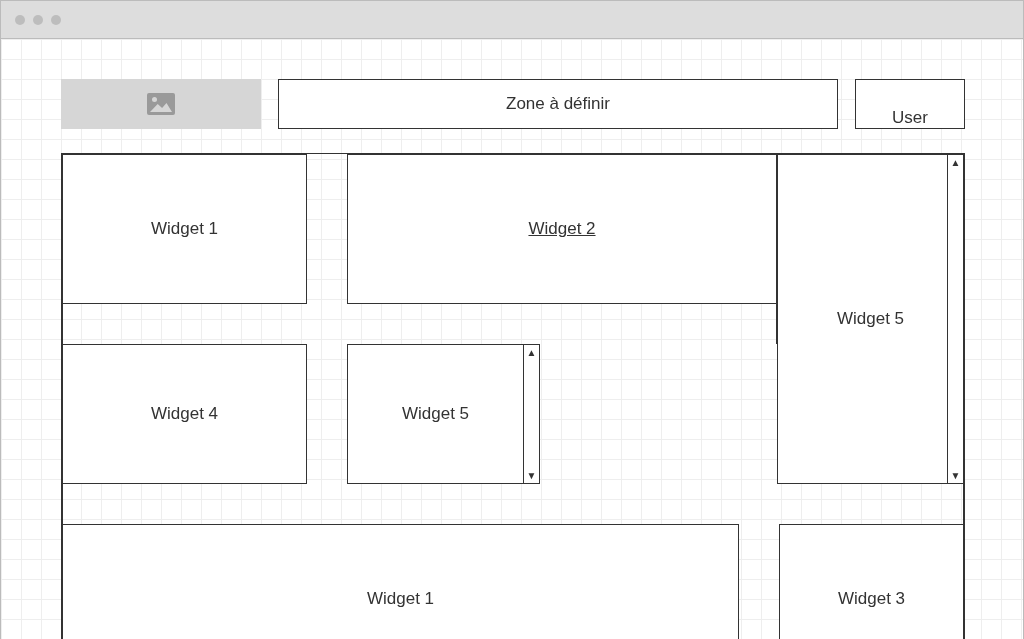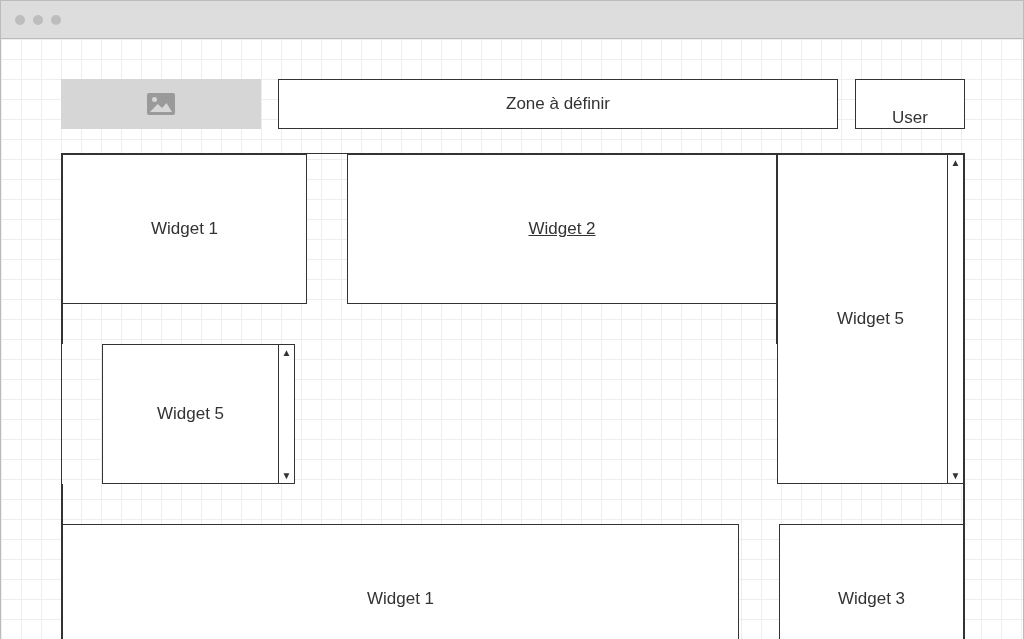--- a/index.html
+++ b/index.html
@@ -184,20 +184,23 @@
               </div>
               <div style="width:40px" class="gap-v"></div>
               <div class="cell col-wide2">
                 <span>Widget 2</span>
               </div>
             </div>
             <div class="row" style="height:40px">
               <div class="cell" style="width:715px;border-top:none;border-bottom:none;background:transparent"></div>
             </div>
             <div class="row row2">
+              <div class="cell col-narrow">
+                <span>Widget 4</span>
+              </div>
               <div style="width:40px"></div>
               <div class="cell col-mid" style="padding-right:16px">
                 <span>Widget 5</span>
                 <div class="scrollbar-v">
                   <span>▲</span>
                   <span>▼</span>
                 </div>
               </div>
               <div style="width:40px"></div>
             </div>

